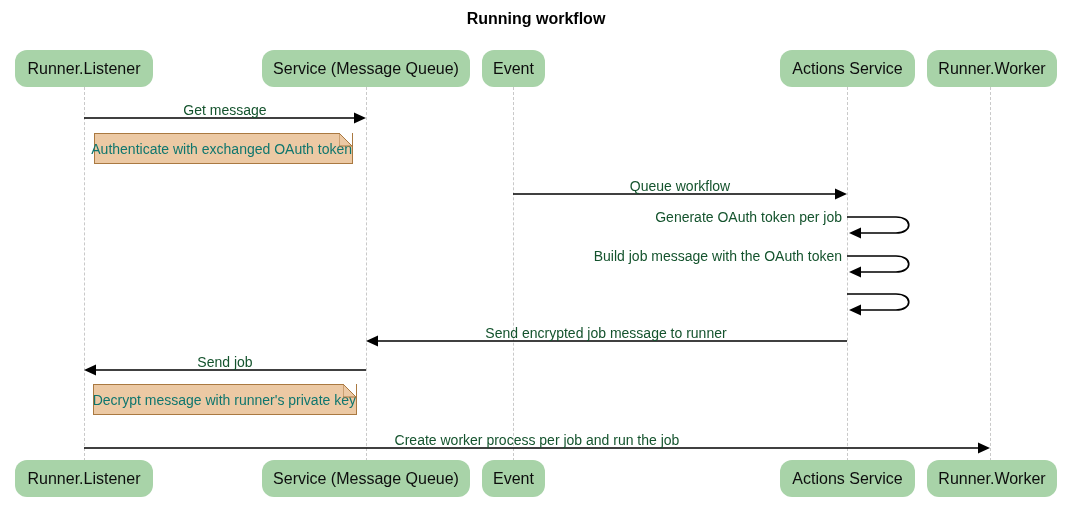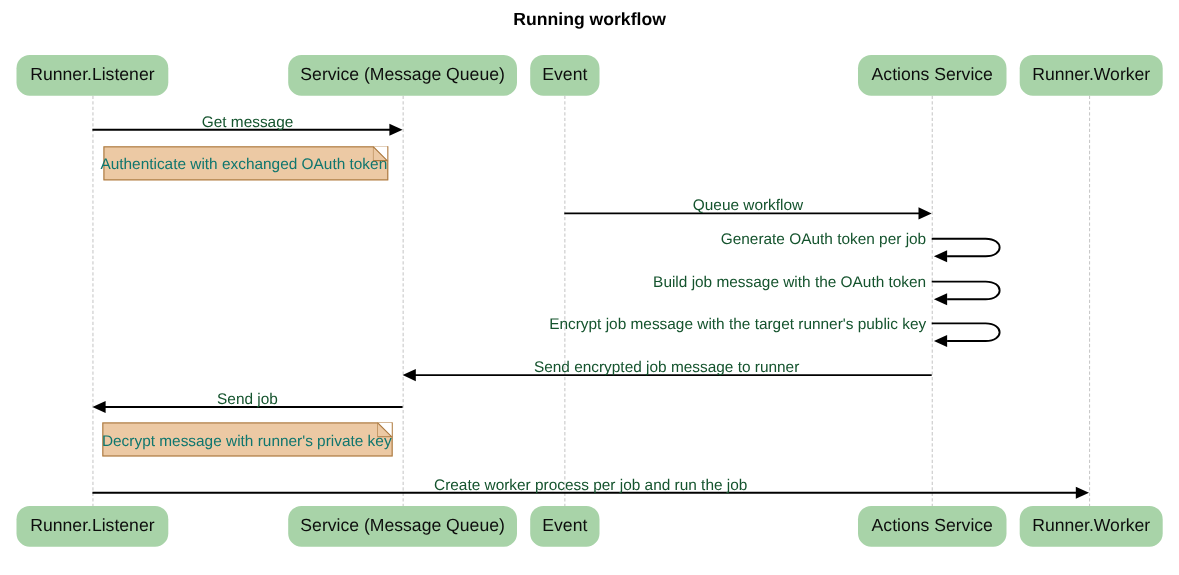--- a/index.html
+++ b/index.html
@@ -74,21 +74,20 @@
     <polygon points="84,370 96,364.5 96,375.5"></polygon>
 
     <line x1="84" y1="448" x2="979" y2="448"></line>
     <polygon points="990,448 978,442.5 978,453.5"></polygon>
   </svg>
 
   <div class="msg center" style="left:225px; top:102px">Get message</div>
   <div class="msg center" style="left:680px; top:178px">Queue workflow</div>
   <div class="msg right" style="right:230px; top:209px">Generate OAuth token per job</div>
   <div class="msg right" style="right:230px; top:248px">Build job message with the OAuth token</div>
-  <div class="msg right" style="right:230px; top:286px">Encrypt job message with the target runner's public key</div>
   <div class="msg center" style="left:606px; top:325px">Send encrypted job message to runner</div>
   <div class="msg center" style="left:225px; top:354px">Send job</div>
   <div class="msg center" style="left:537px; top:432px">Create worker process per job and run the job</div>
 
   <div class="note" style="left:94px; top:133px; width:259px; height:31px">
     <span>Authenticate with exchanged OAuth token</span>
     <svg class="fold" width="14" height="14">
       <path d="M0 0 L13 0 L13 13 Z" fill="#ffffff" stroke="none"></path>
       <path d="M0 0 L0 13 L13 13 Z" fill="#ecc9a4" stroke="#aa7941" stroke-width="1"></path>
     </svg>

